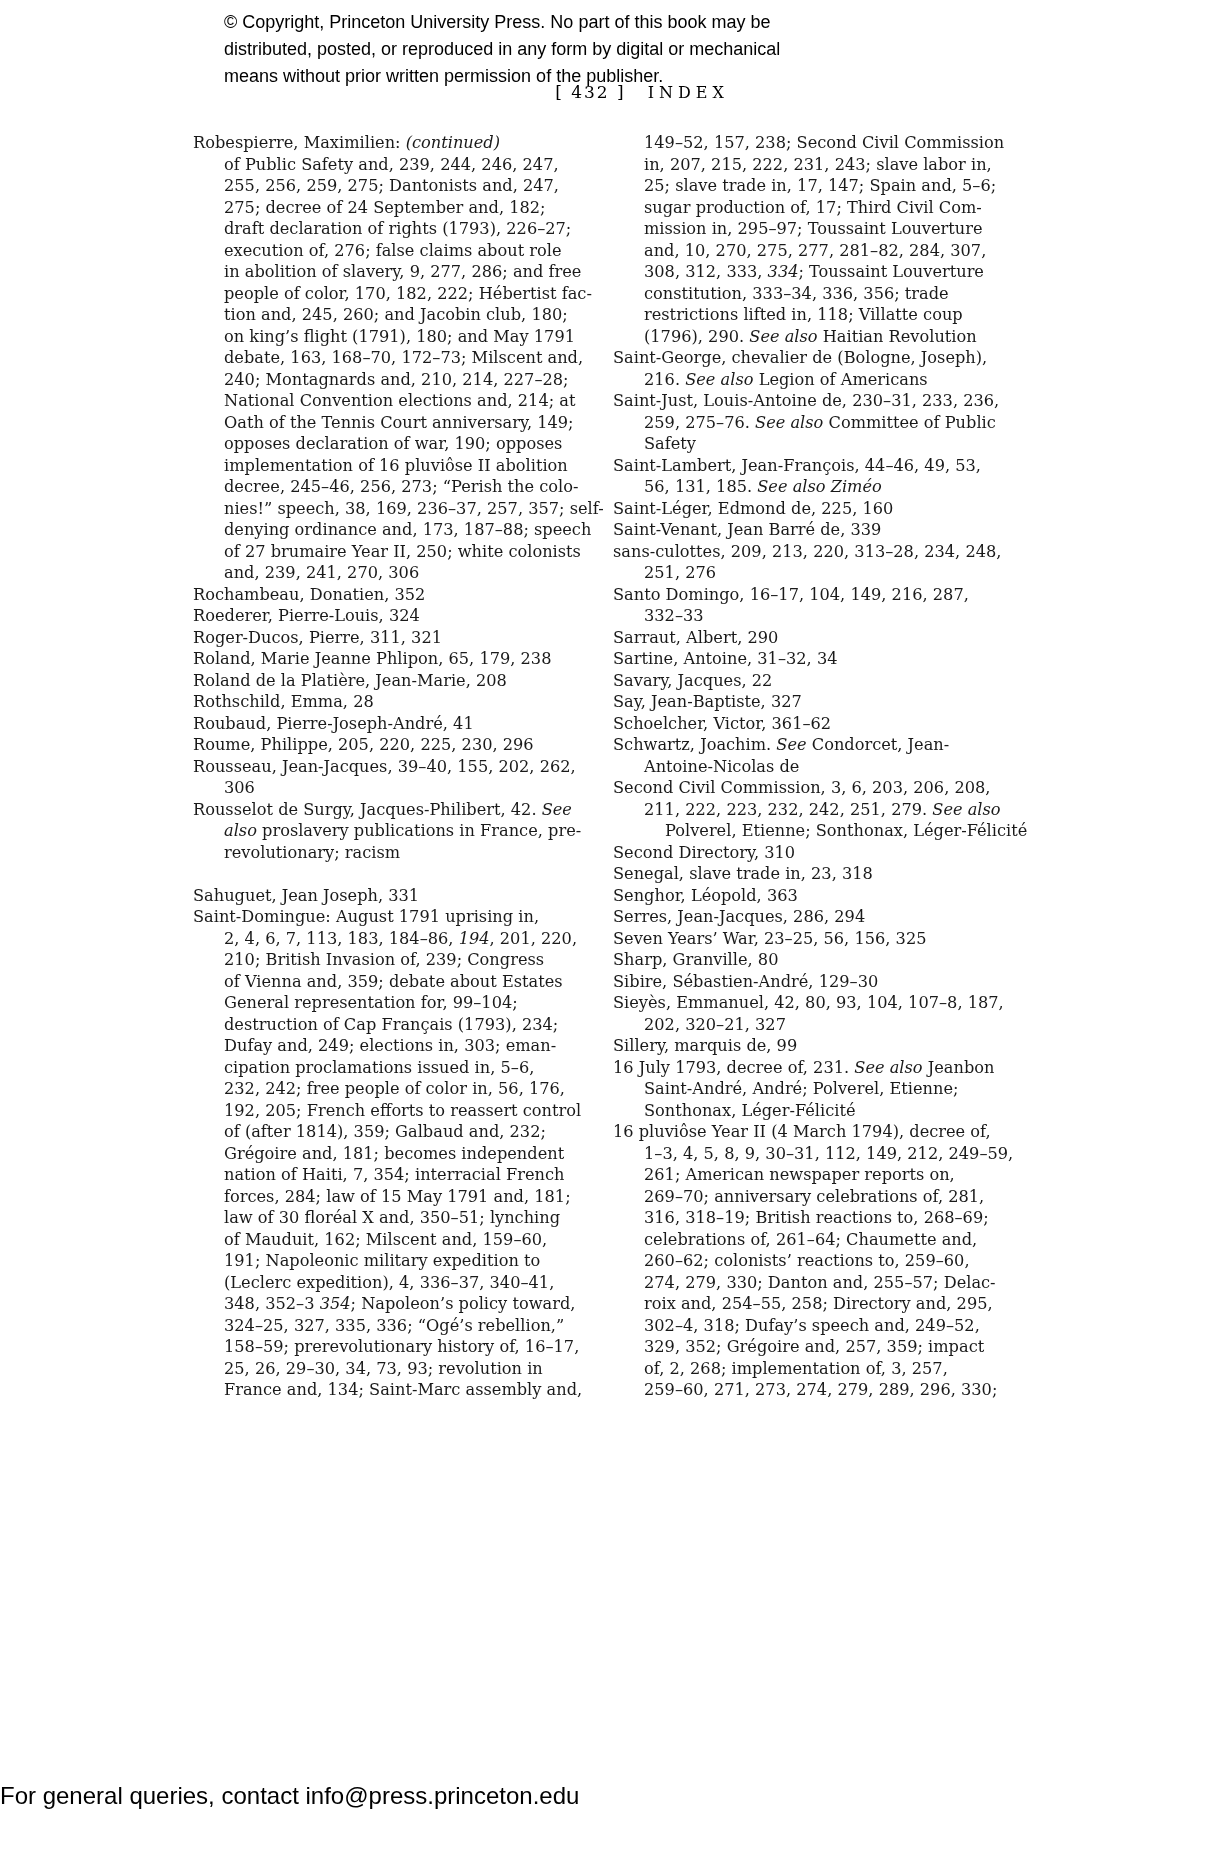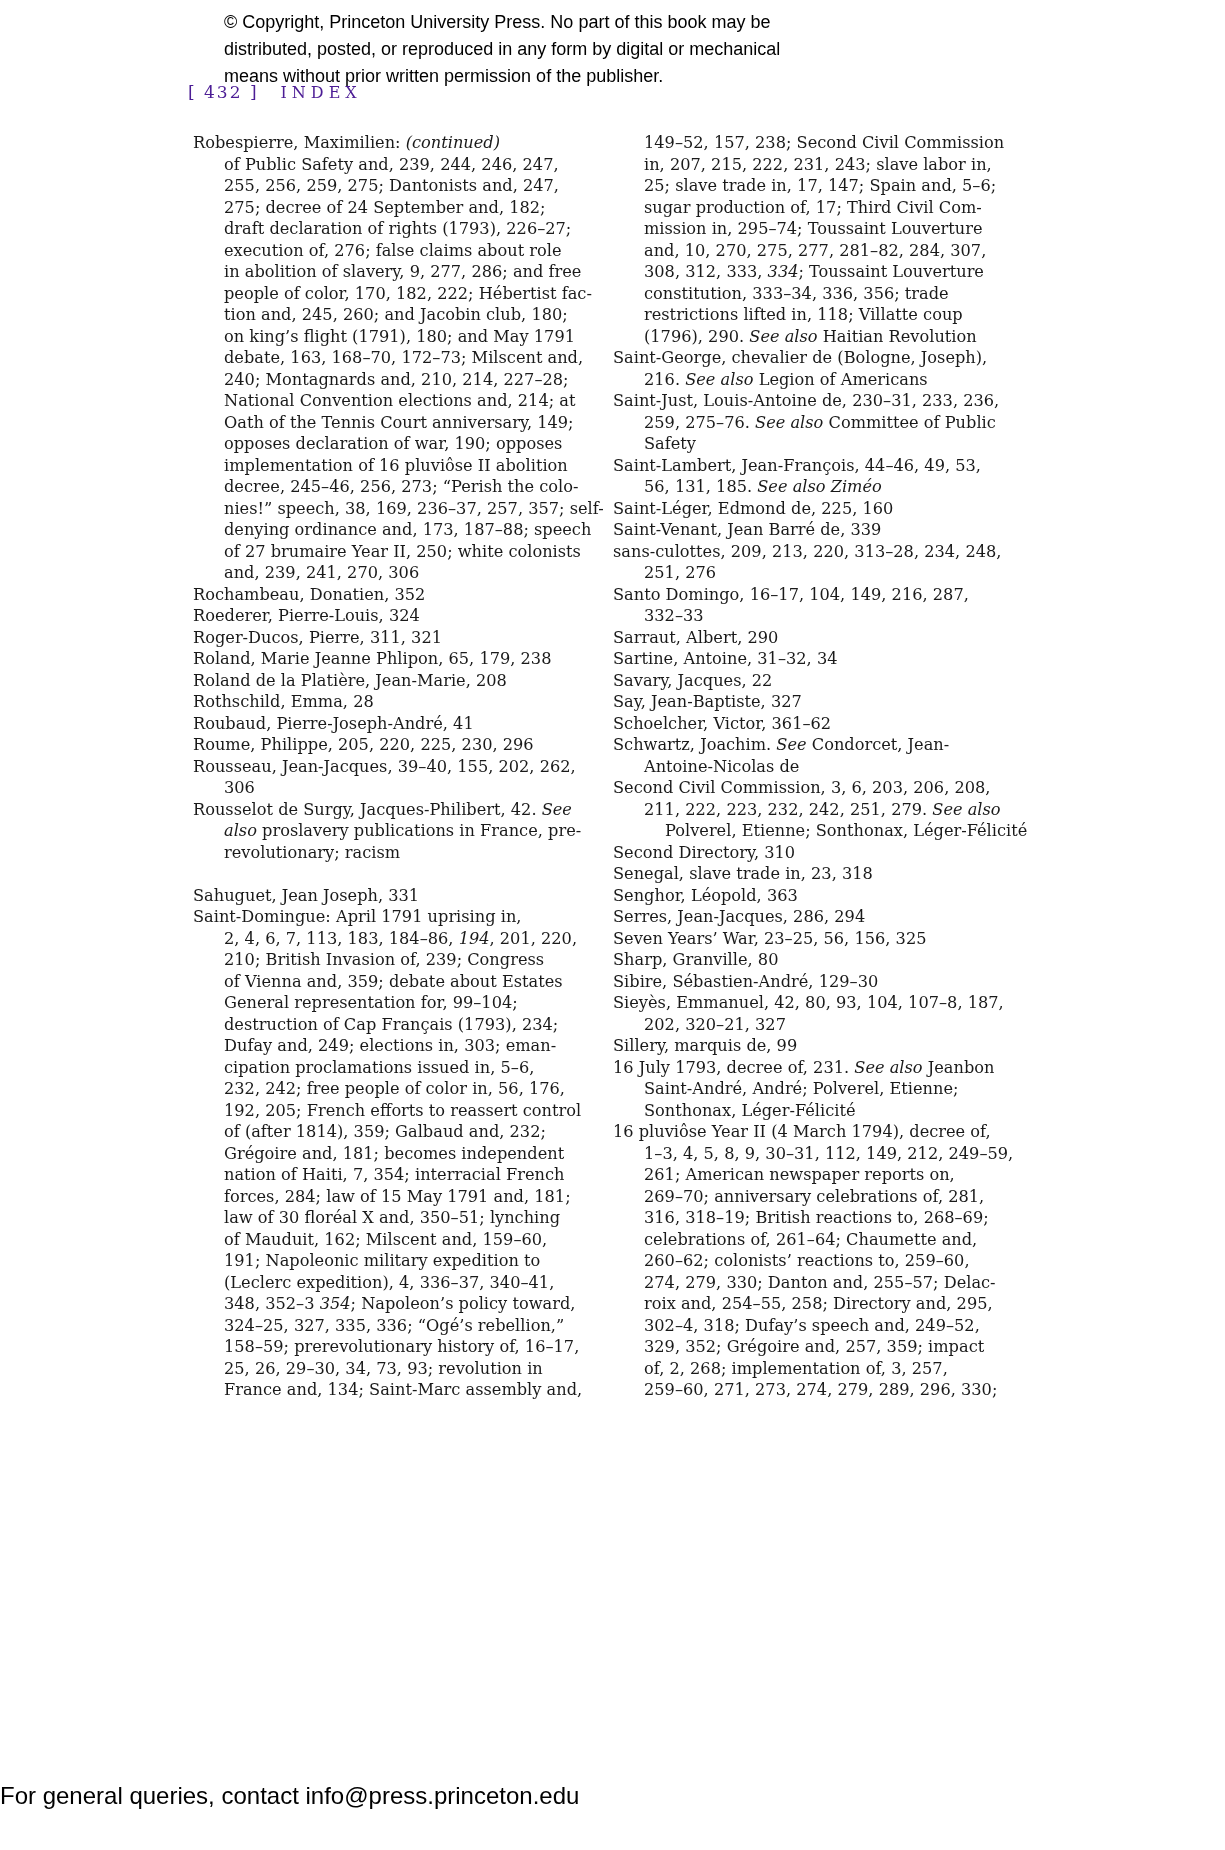--- a/index.html
+++ b/index.html
@@ -16,26 +16,27 @@
     left: 224px;
     top: 9px;
     width: 640px;
     font-family: "Liberation Sans", sans-serif;
     font-size: 18px;
     line-height: 27px;
     color: #000000;
   }
   .pagehead {
     position: absolute;
-    left: 188px;
+    left: 206px;
     top: 82px;
     width: 872px;
+    text-align: center;
     font-family: "DejaVu Serif", serif;
     font-size: 17px;
-    color: #4c1d95;
+    color: #000000;
     white-space: nowrap;
   }
   .pagenum { letter-spacing: 2px; }
   .headtitle { margin-left: 22px; letter-spacing: 5px; font-size: 16px; }
   .columns {
     position: absolute;
     left: 193px;
     top: 132px;
     display: flex;
   }
@@ -108,21 +109,21 @@
         <div class="idx-line">Rothschild, Emma, 28</div>
         <div class="idx-line">Roubaud, Pierre-Joseph-André, 41</div>
         <div class="idx-line">Roume, Philippe, 205, 220, 225, 230, 296</div>
         <div class="idx-line">Rousseau, Jean-Jacques, 39–40, 155, 202, 262,</div>
         <div class="idx-line ind1">306</div>
         <div class="idx-line">Rousselot de Surgy, Jacques-Philibert, 42. <em>See</em></div>
         <div class="idx-line ind1"><em>also</em> proslavery publications in France, pre-</div>
         <div class="idx-line ind1">revolutionary; racism</div>
         <div class="idx-line blank"></div>
         <div class="idx-line">Sahuguet, Jean Joseph, 331</div>
-        <div class="idx-line">Saint-Domingue: April 1791 uprising in,</div>
+        <div class="idx-line">Saint-Domingue: August 1791 uprising in,</div>
         <div class="idx-line ind1">2, 4, 6, 7, 113, 183, 184–86, <em>194</em>, 201, 220,</div>
         <div class="idx-line ind1">210; British Invasion of, 239; Congress</div>
         <div class="idx-line ind1">of Vienna and, 359; debate about Estates</div>
         <div class="idx-line ind1">General representation for, 99–104;</div>
         <div class="idx-line ind1">destruction of Cap Français (1793), 234;</div>
         <div class="idx-line ind1">Dufay and, 249; elections in, 303; eman-</div>
         <div class="idx-line ind1">cipation proclamations issued in, 5–6,</div>
         <div class="idx-line ind1">232, 242; free people of color in, 56, 176,</div>
         <div class="idx-line ind1">192, 205; French efforts to reassert control</div>
         <div class="idx-line ind1">of (after 1814), 359; Galbaud and, 232;</div>
@@ -137,21 +138,21 @@
         <div class="idx-line ind1">324–25, 327, 335, 336; “Ogé’s rebellion,”</div>
         <div class="idx-line ind1">158–59; prerevolutionary history of, 16–17,</div>
         <div class="idx-line ind1">25, 26, 29–30, 34, 73, 93; revolution in</div>
         <div class="idx-line ind1">France and, 134; Saint-Marc assembly and,</div>
       </div>
     <div class="col" id="col-right">
         <div class="idx-line ind1">149–52, 157, 238; Second Civil Commission</div>
         <div class="idx-line ind1">in, 207, 215, 222, 231, 243; slave labor in,</div>
         <div class="idx-line ind1">25; slave trade in, 17, 147; Spain and, 5–6;</div>
         <div class="idx-line ind1">sugar production of, 17; Third Civil Com-</div>
-        <div class="idx-line ind1">mission in, 295–74; Toussaint Louverture</div>
+        <div class="idx-line ind1">mission in, 295–97; Toussaint Louverture</div>
         <div class="idx-line ind1">and, 10, 270, 275, 277, 281–82, 284, 307,</div>
         <div class="idx-line ind1">308, 312, 333, <em>334</em>; Toussaint Louverture</div>
         <div class="idx-line ind1">constitution, 333–34, 336, 356; trade</div>
         <div class="idx-line ind1">restrictions lifted in, 118; Villatte coup</div>
         <div class="idx-line ind1">(1796), 290. <em>See also</em> Haitian Revolution</div>
         <div class="idx-line">Saint-George, chevalier de (Bologne, Joseph),</div>
         <div class="idx-line ind1">216. <em>See also</em> Legion of Americans</div>
         <div class="idx-line">Saint-Just, Louis-Antoine de, 230–31, 233, 236,</div>
         <div class="idx-line ind1">259, 275–76. <em>See also</em> Committee of Public</div>
         <div class="idx-line ind1">Safety</div>

